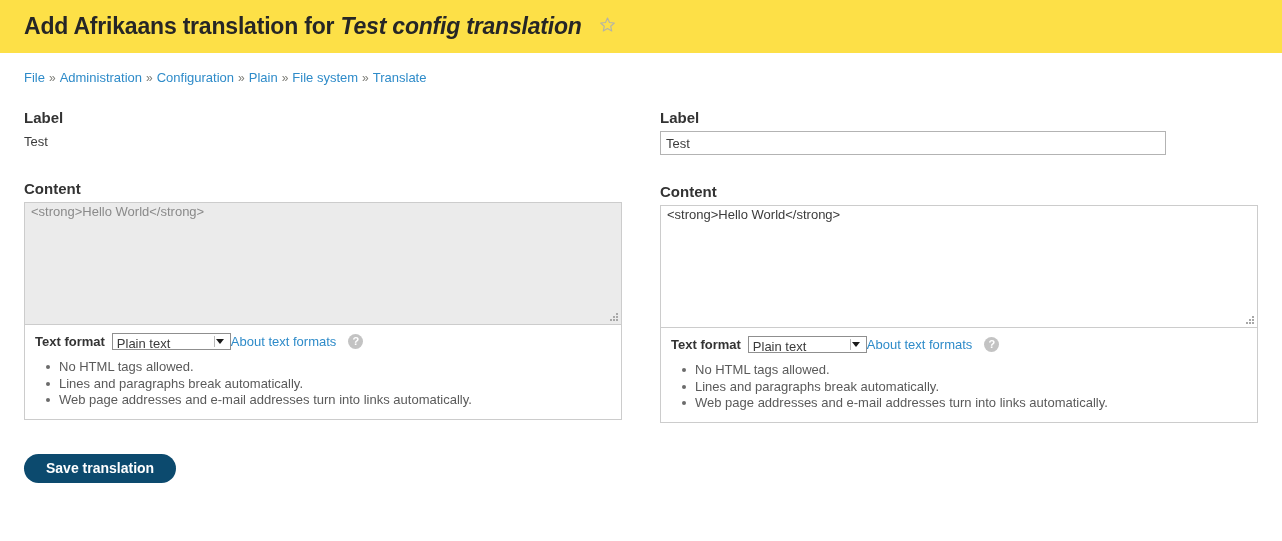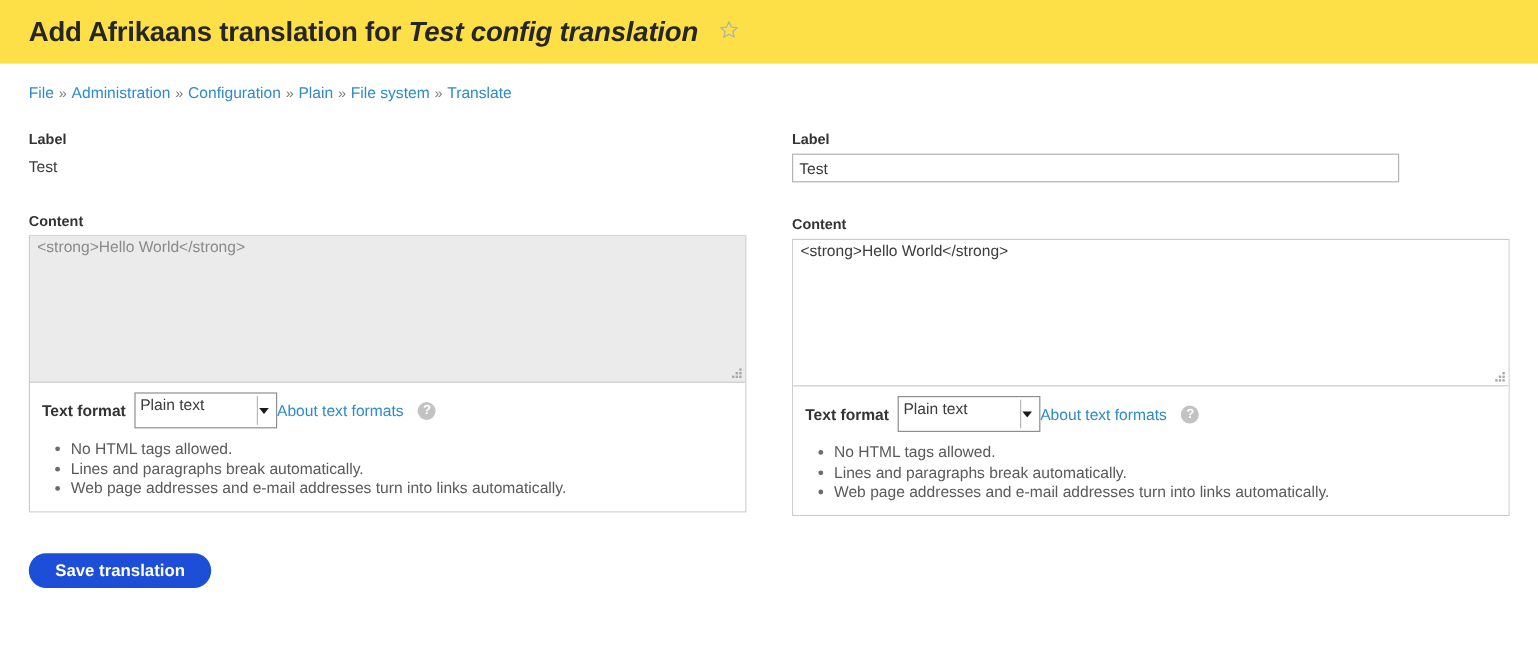--- a/index.html
+++ b/index.html
@@ -65,21 +65,21 @@
   }
   .col {
     width: 625px;
     padding: 0 8px;
   }
   .col.right { margin-left: 22px; }
 
   .field-label {
     font-weight: bold;
     color: #333333;
-    font-size: 12px;
+    font-size: 15px;
     margin-bottom: 5px;
     display: block;
   }
   .static-value {
     font-size: 13px;
     color: #3b3b3b;
     line-height: 20px;
     padding: 1px 0 0 0;
   }
 
@@ -158,21 +158,21 @@
   }
   .filter-left .lbl {
     font-weight: bold;
     color: #333333;
     font-size: 13px;
     margin-right: 7px;
   }
   .select {
     position: relative;
     width: 119px;
-    height: 30px;
+    height: 17px;
     border: 1px solid #8f8f8f;
     background: #ffffff;
     font-size: 13px;
     color: #3b3b3b;
     line-height: 19px;
     padding: 0 20px 0 4px;
     white-space: nowrap;
     overflow: hidden;
   }
   .select .arrow {
@@ -247,21 +247,21 @@
     height: 4px;
     background: #6b6b6b;
     border-radius: 50%;
   }
 
   
   .actions {
     padding: 31px 0 0 24px;
   }
   .btn-primary {
-    background: #1d4ed8;
+    background: #0c4a6e;
     color: #ffffff;
     border: 0;
     border-radius: 18px;
     font-family: "Liberation Sans", sans-serif;
     font-size: 14px;
     font-weight: bold;
     padding: 0 22px;
     height: 29px;
     line-height: 29px;
     cursor: pointer;

